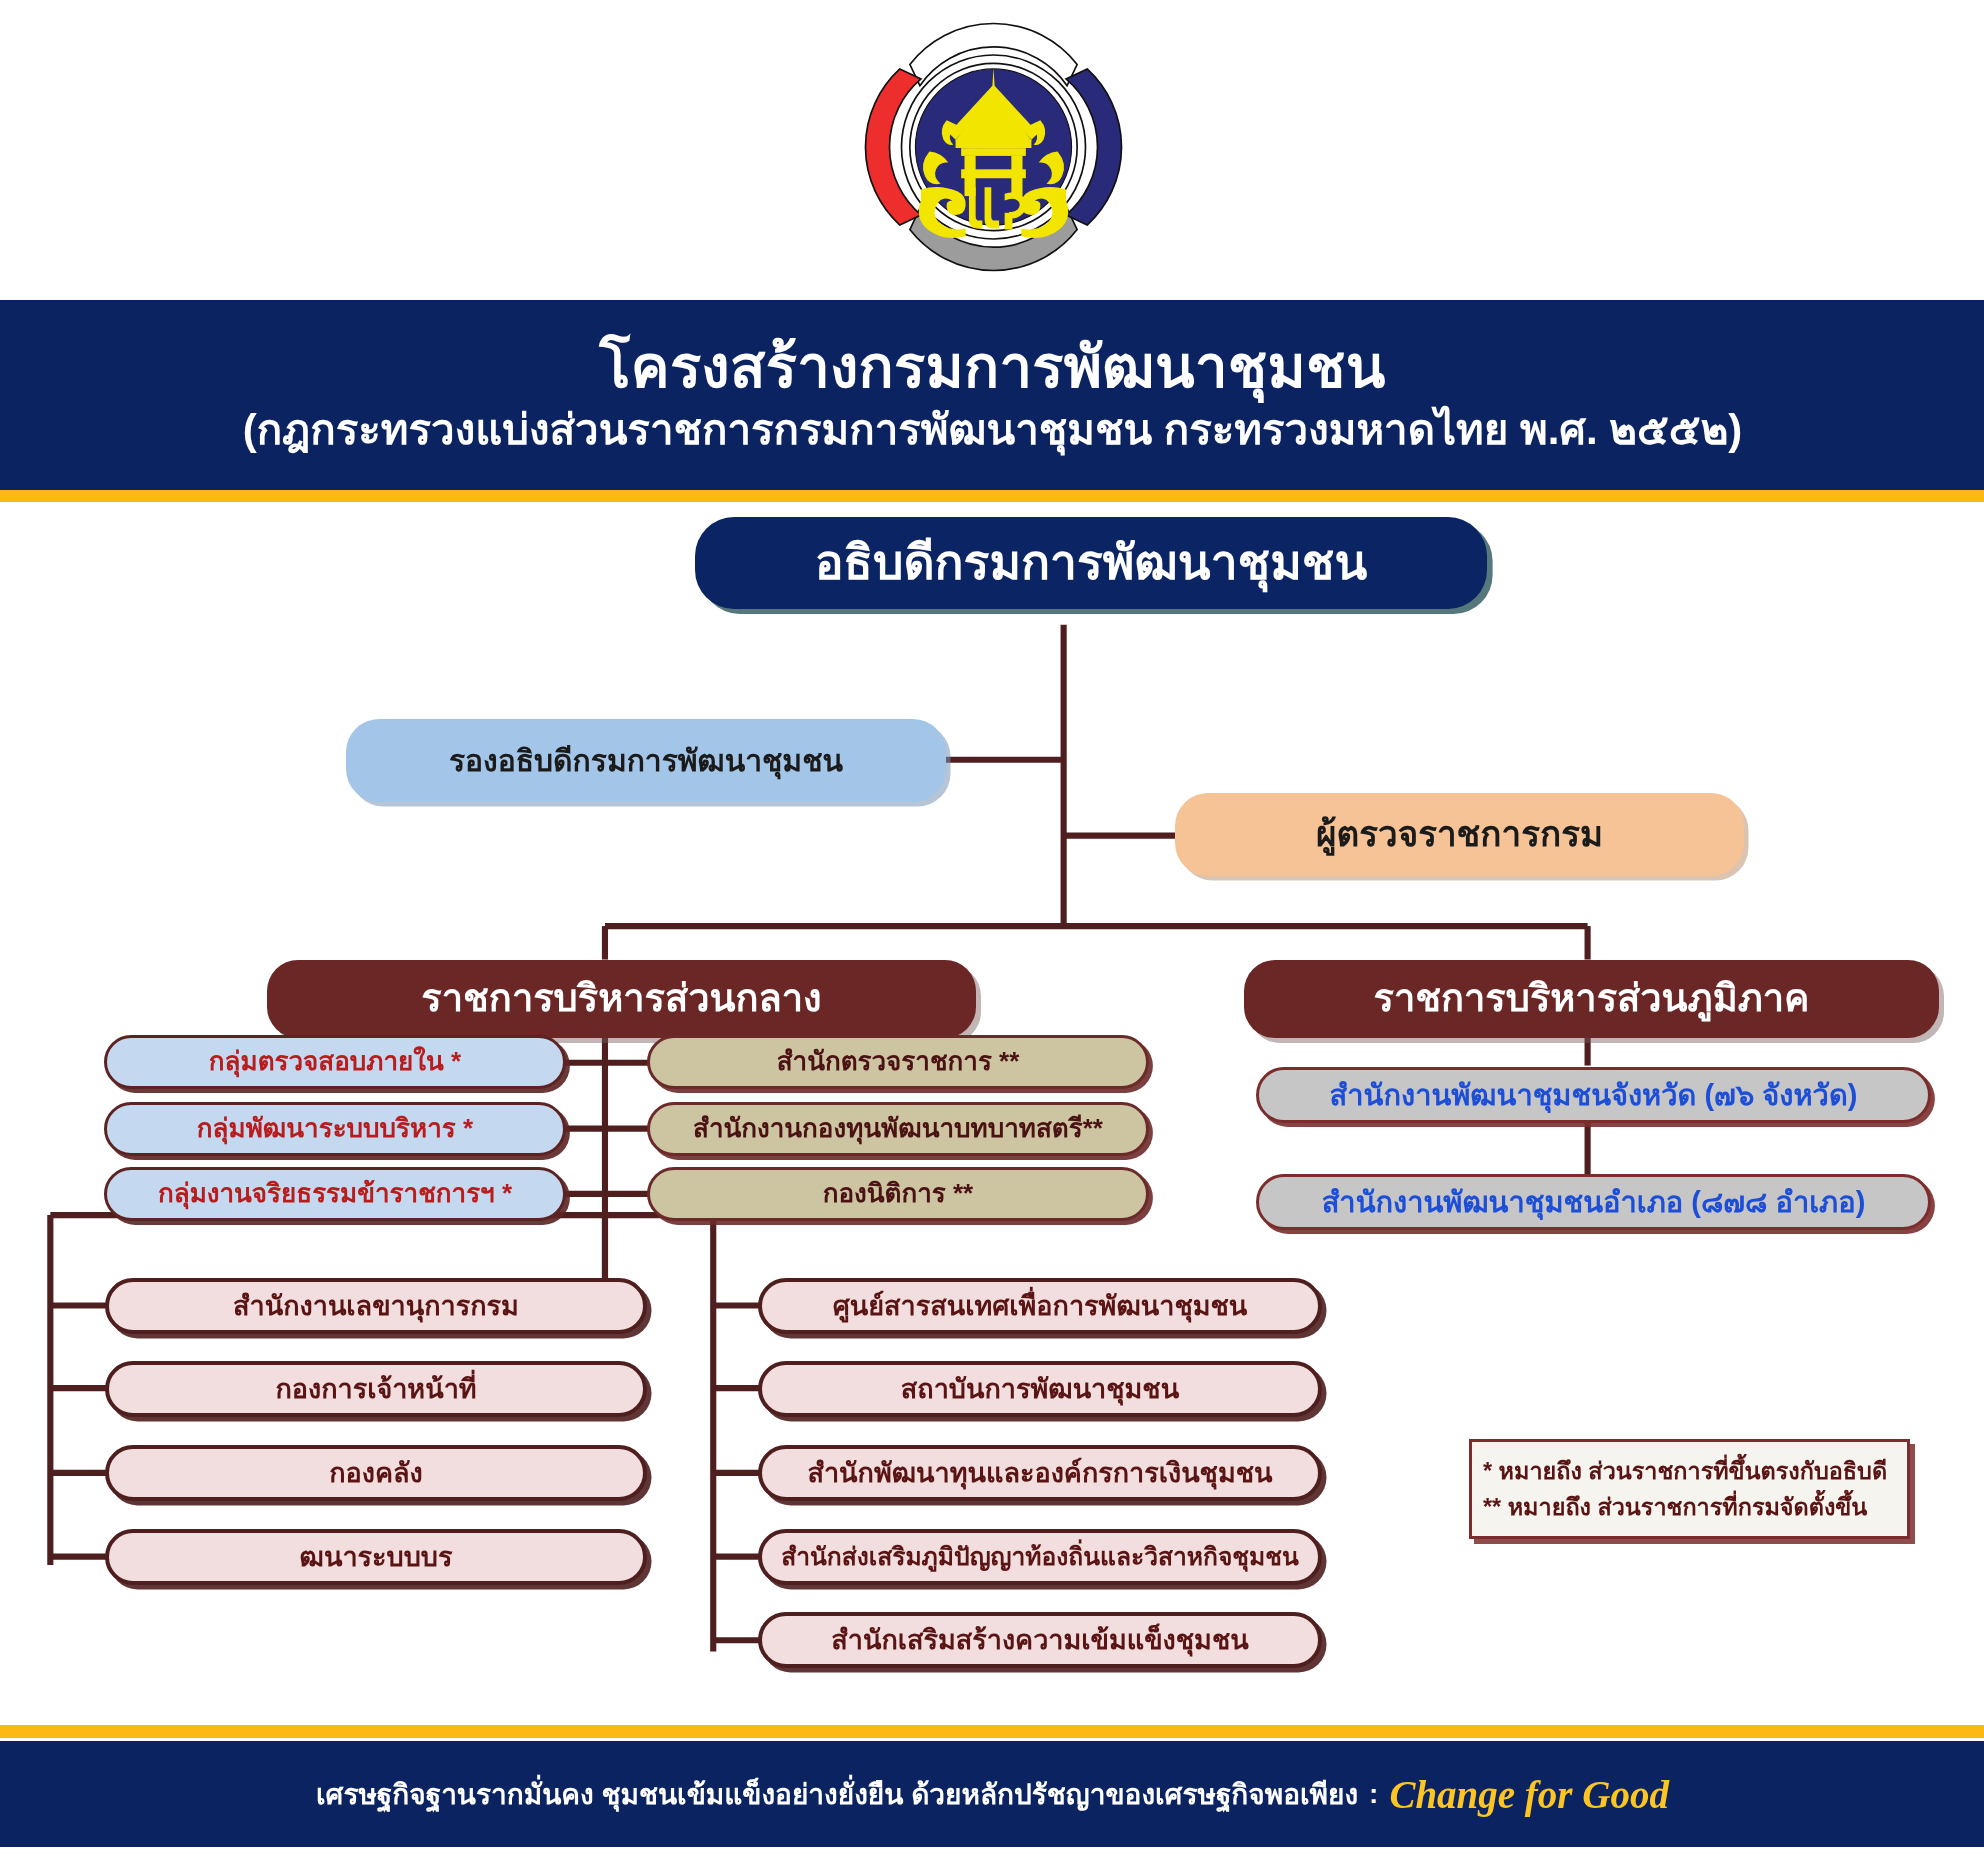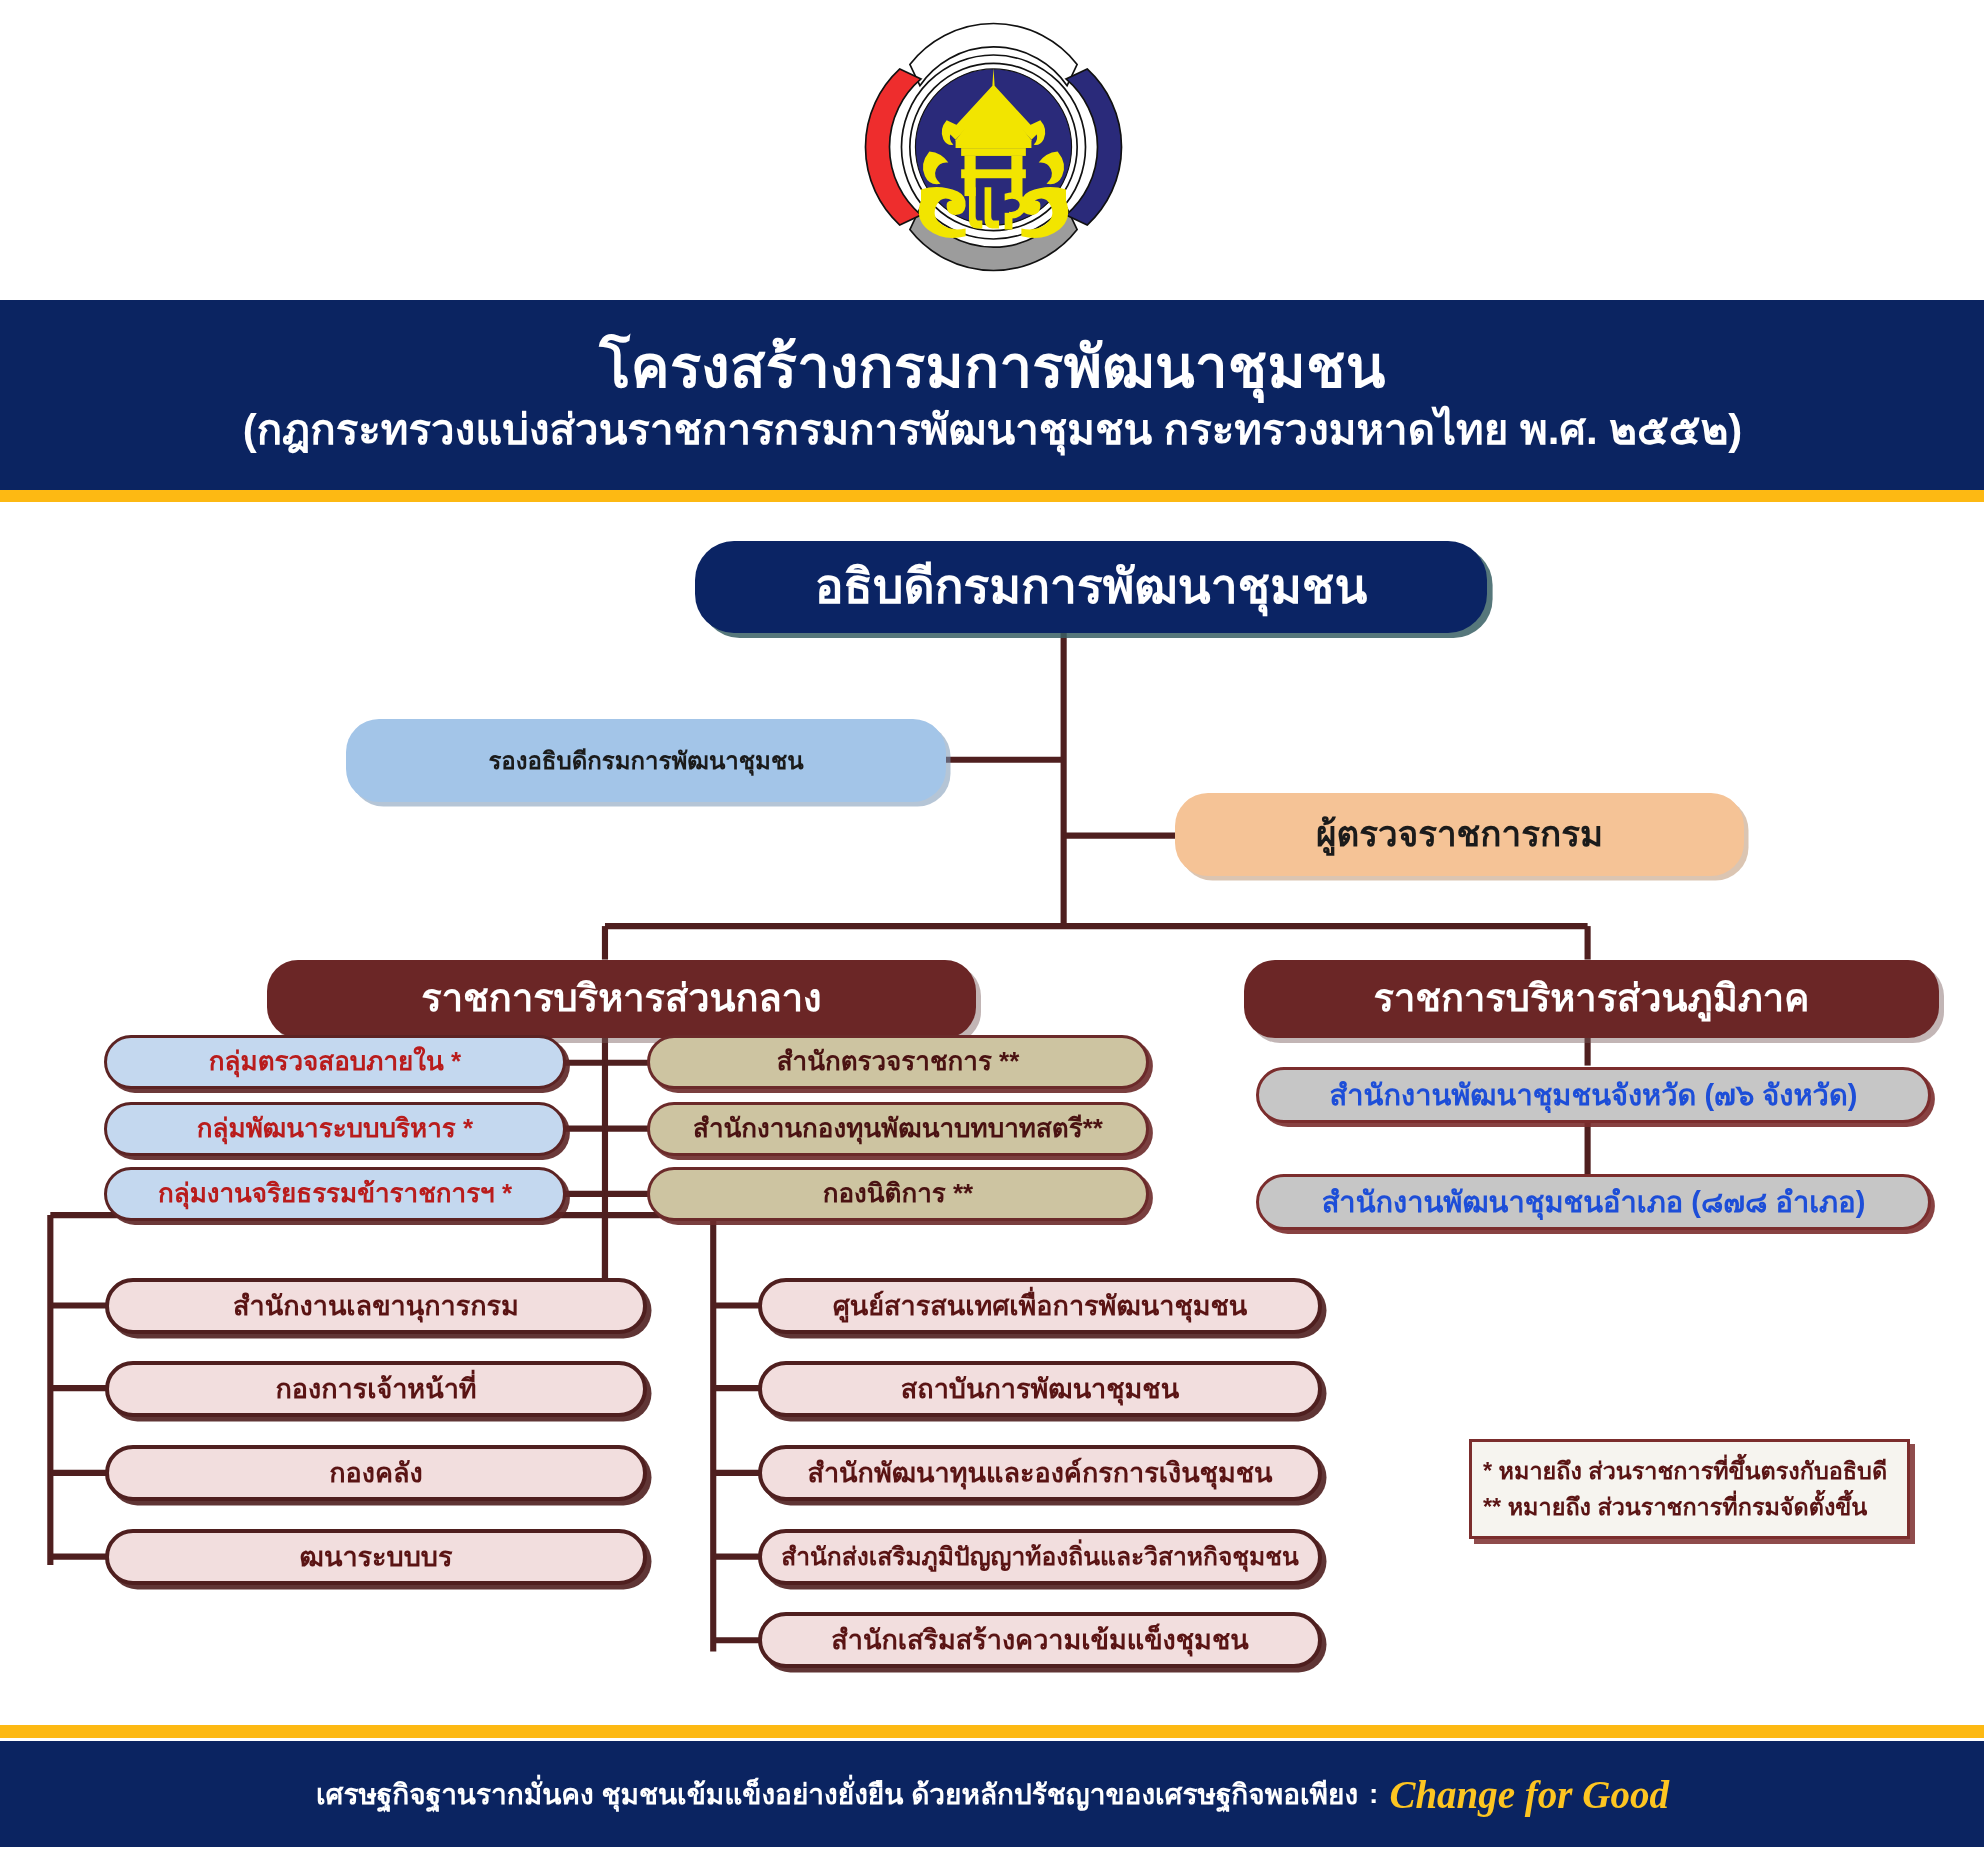--- a/index.html
+++ b/index.html
@@ -92,21 +92,21 @@
     color: #ffffff;
     border-radius: 39px;
     font-size: 48px;
     box-shadow: 5.6px 5px 0 rgba(56,95,100,0.85);
   }
   
   .n-deputy {
     background: #a3c5e8;
     color: #1b1b1b;
     border-radius: 33px;
-    font-size: 24px;
+    font-size: 30px;
     box-shadow: 4.5px 4.5px 0 rgba(120,150,180,0.55);
   }
   
   .n-inspector {
     background: #f5c396;
     color: #1b1b1b;
     border-radius: 33px;
     font-size: 35px;
     box-shadow: 4.5px 4.5px 0 rgba(190,150,115,0.55);
   }
@@ -316,21 +316,21 @@
       <line x1="1278" y1="1588" x2="1360" y2="1588"></line>
       <line x1="1278" y1="1740" x2="1360" y2="1740"></line>
       <line x1="1278" y1="1890" x2="1360" y2="1890"></line>
       <line x1="1278" y1="2040" x2="1360" y2="2040"></line>
 
       <line x1="2845" y1="960" x2="2845" y2="1010"></line>
       <line x1="2845" y1="1112" x2="2845" y2="1205"></line>
     </g>
   </svg>
 
-  <div class="node n-director" style="left:695px; top:39px; width:792px; height:92px;">
+  <div class="node n-director" style="left:695px; top:15px; width:792px; height:92px;">
     <span>อธิบดีกรมการพัฒนาชุมชน</span>
   </div>
 
   <div class="node n-deputy" style="left:346px; top:217px; width:600px; height:83px;">
     <span>รองอธิบดีกรมการพัฒนาชุมชน</span>
   </div>
 
   <div class="node n-inspector" style="left:1175px; top:291px; width:569px; height:83px;">
     <span>ผู้ตรวจราชการกรม</span>
   </div>

